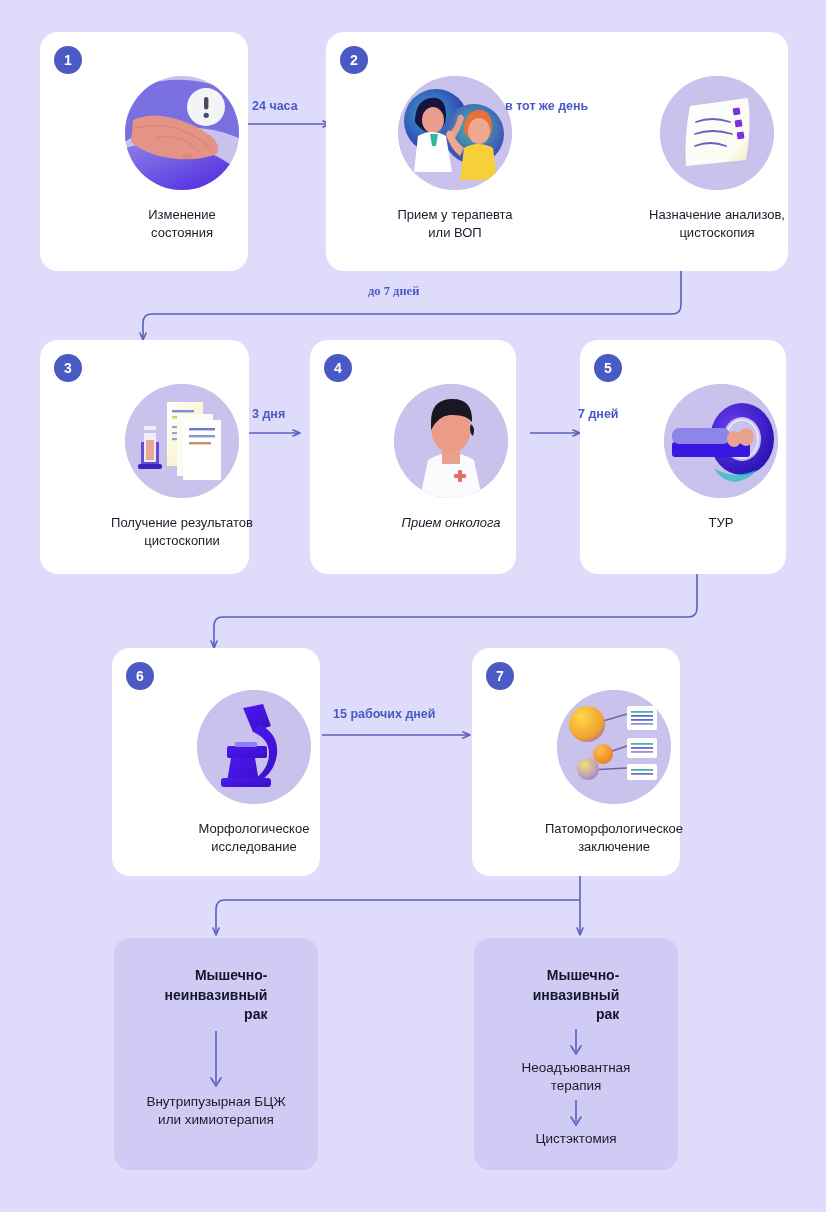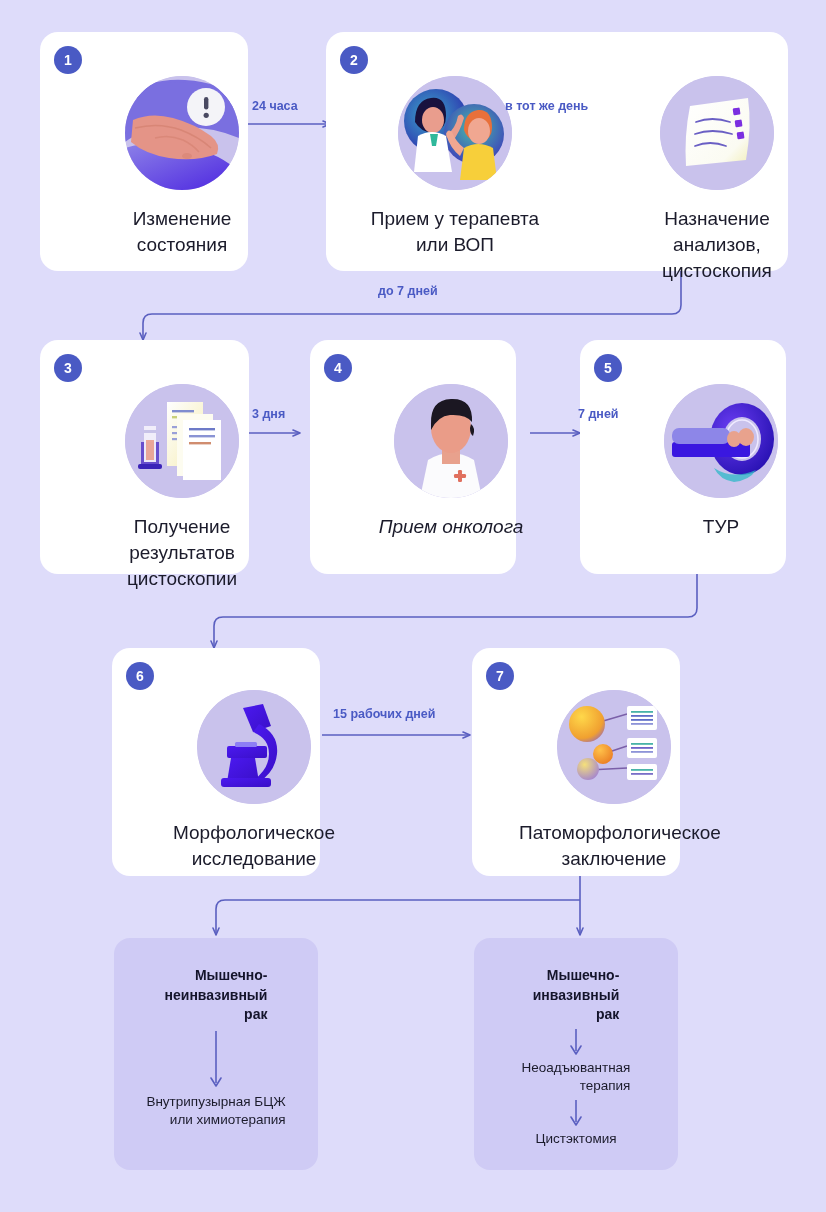--- a/index.html
+++ b/index.html
@@ -44,21 +44,21 @@
     width: 114px; height: 114px;
     border-radius: 50%;
     background: #c9c2ec;
     position: relative;
     overflow: hidden;
     flex: none;
   }
   .step-label {
     margin-top: 16px;
     text-align: center;
-    font-size: 19px;
+    font-size: 13px;
     color: #1b1b2b;
     line-height: 1.38;
     white-space: pre-line;
     width: 190px;
   }
 
   
   .dur {
     position: absolute;
     font-size: 12.5px;
@@ -83,21 +83,21 @@
     font-size: 14px;
     font-weight: bold;
     color: #14142b;
     text-align: right;
     line-height: 1.4;
     white-space: pre-line;
   }
   .outcome-step {
     font-size: 13.5px;
     color: #1b1b2b;
-    text-align: right;
+    text-align: center;
     line-height: 1.38;
     white-space: pre-line;
   }
   .oarrow { display: block; }
 
   
   .ill { position: absolute; inset: 0; }
 </style>
 </head>
 <body>
@@ -212,21 +212,21 @@
           <path d="M66,72 Q58,66 54,56 Q50,52 48,58 Q52,72 62,80 Z" fill="#f0a791"></path>
         </svg>
       </div>
       <div class="step-label">Прием у терапевта
 или ВОП</div>
     </div>
   </div>
 
   <div class="dur" style="left:252px; top:99px;">24 часа</div>
   <div class="dur" style="left:505px; top:99px;text-align:right;">в тот же день</div>
-  <div class="dur" style="left:378px; top:284px;">до 7 дней</div>
+  <div class="dur" style="left:368px; top:284px;font-family:Liberation Serif, serif;">до 7 дней</div>
 
   <div class="card" style="left:40px; top:340px; width:209px; height:234px;">
     <div class="badge" style="left:14px; top:14px;">3</div>
     <div class="step" style="left:47px; top:44px;">
       <div class="circle">
         <svg class="ill" viewBox="0 0 114 114">
           <defs>
             <linearGradient id="g4a" x1="0" y1="0" x2="1" y2="1">
               <stop offset="0" stop-color="#ffffff"></stop>
                 <stop offset="1" stop-color="#f5edb7"></stop>

